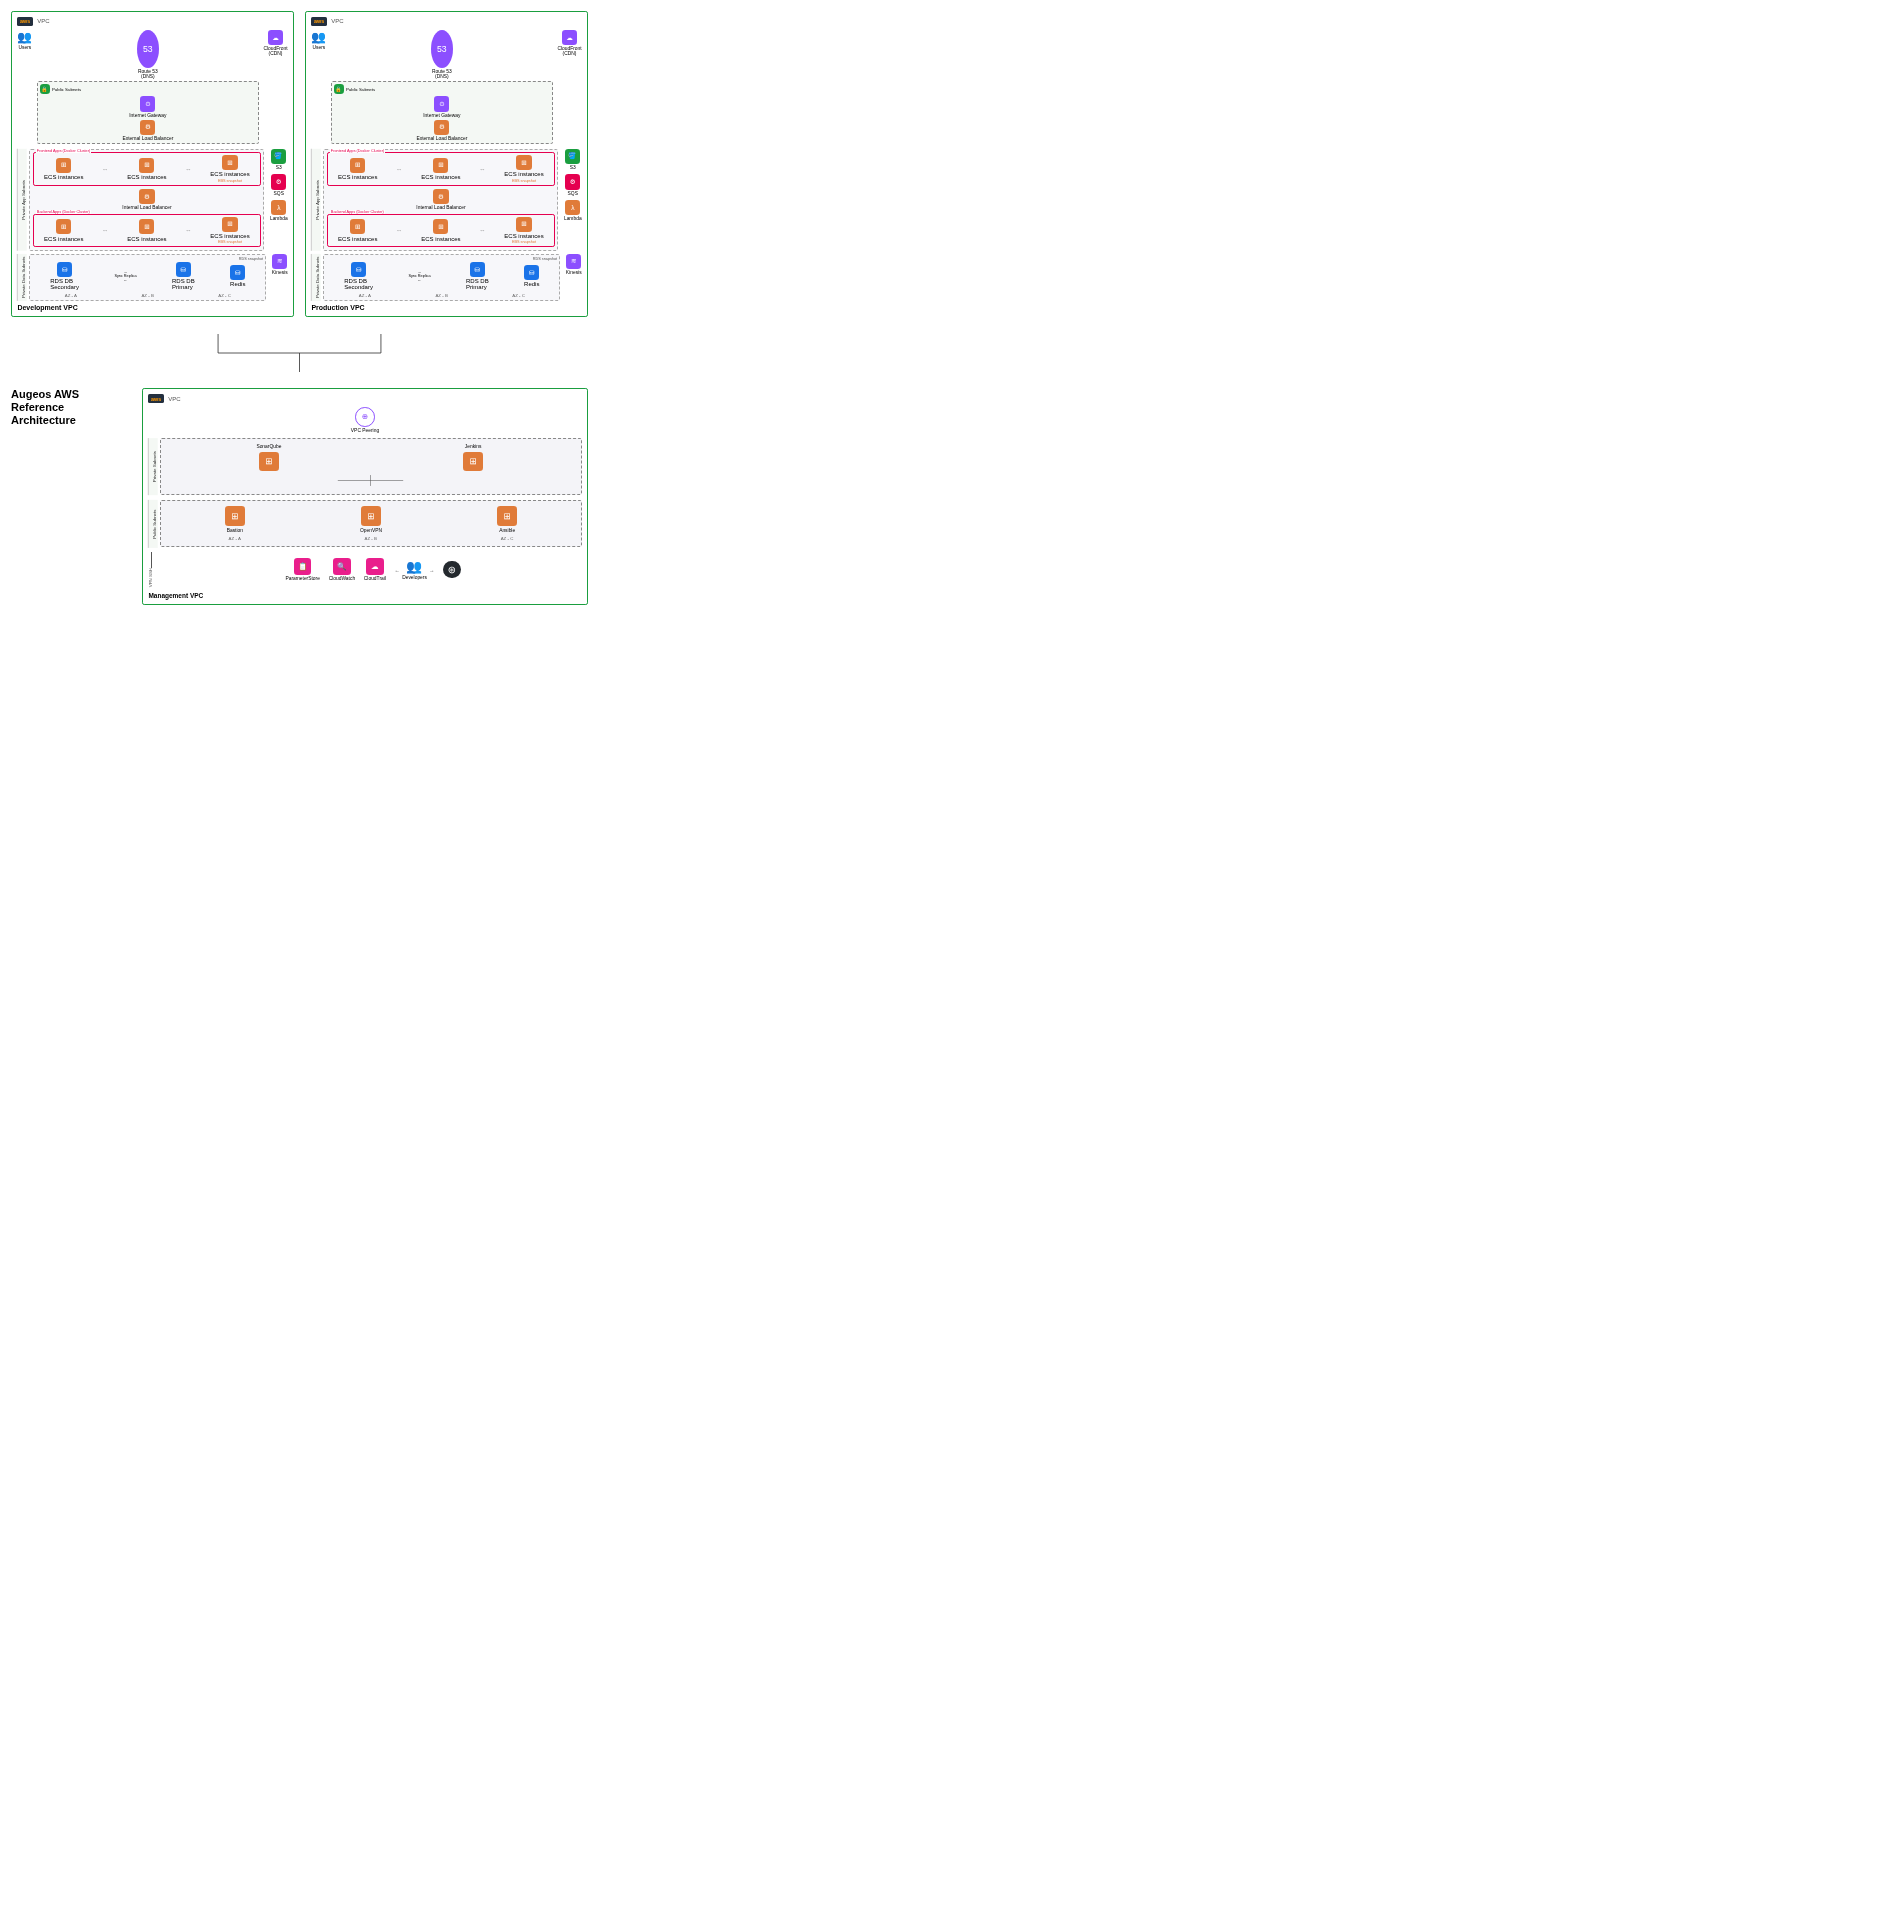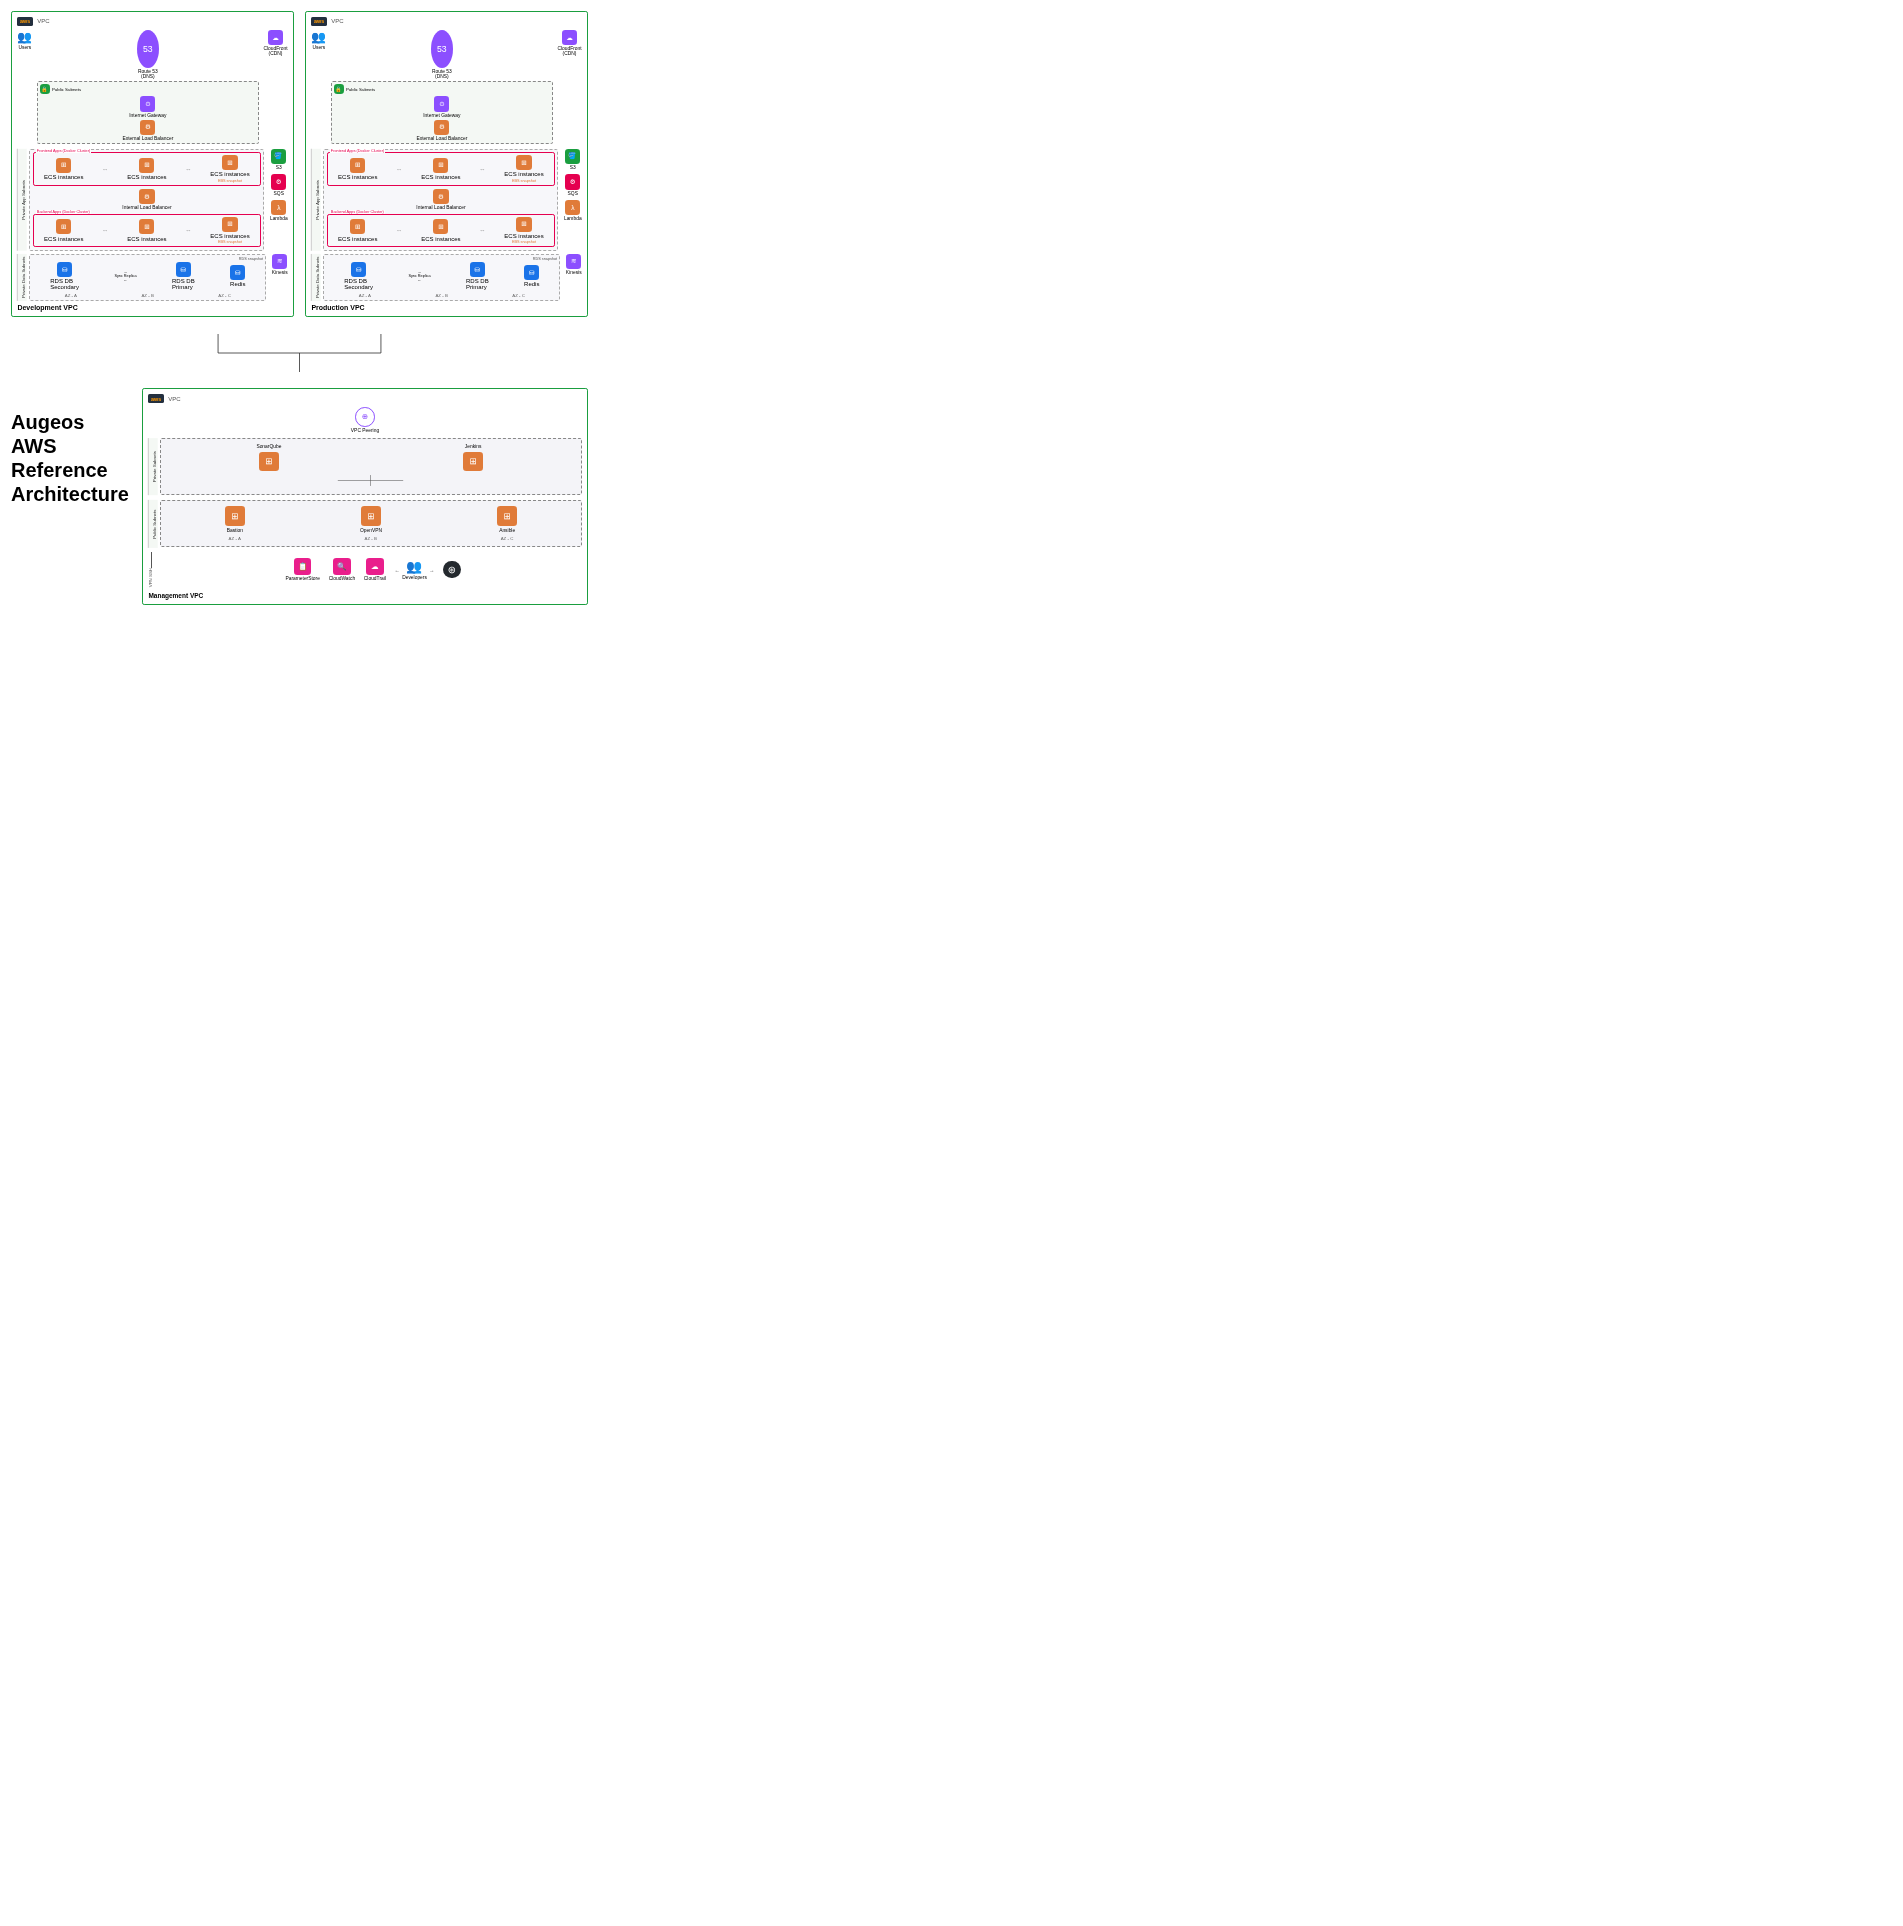--- a/index.html
+++ b/index.html
@@ -110,25 +110,24 @@
       display: flex;
       gap: 11px;
       align-items: flex-start;
     }
 
     .bottom-left {
       width: 120px;
     }
 
     .main-title {
-      font-size: 20px;
+      font-size: 11px;
       font-weight: bold;
       color: #000;
       line-height: 1.2;
-      margin-top: 22px;
     }
 
     .mgmt-vpc-box {
       border: 1.1px solid #1a9e3f;
       border-radius: 2.2px;
       padding: 5.4px;
       flex: 1;
       position: relative;
     }
 

